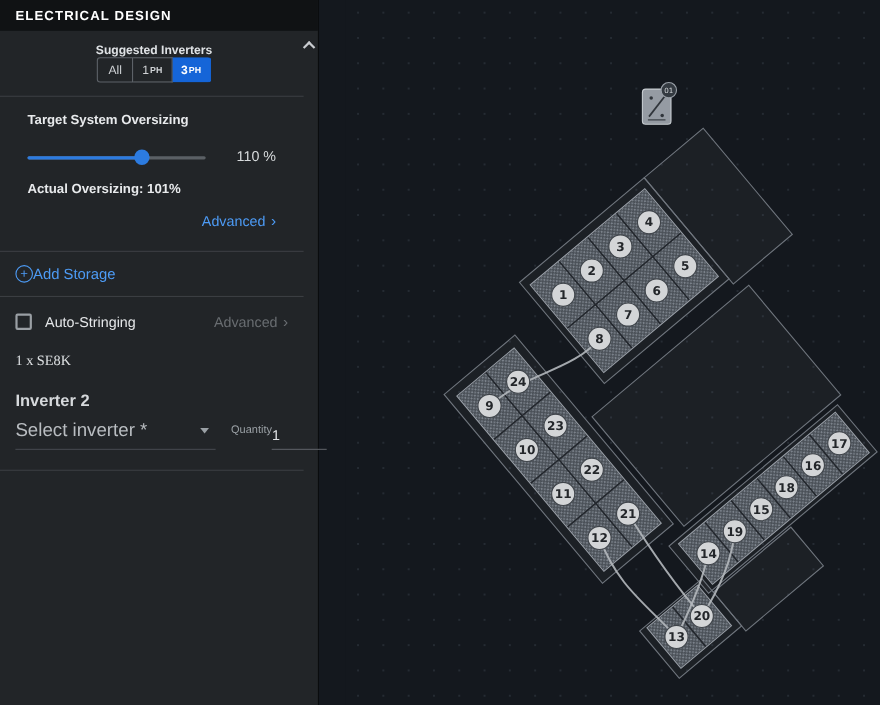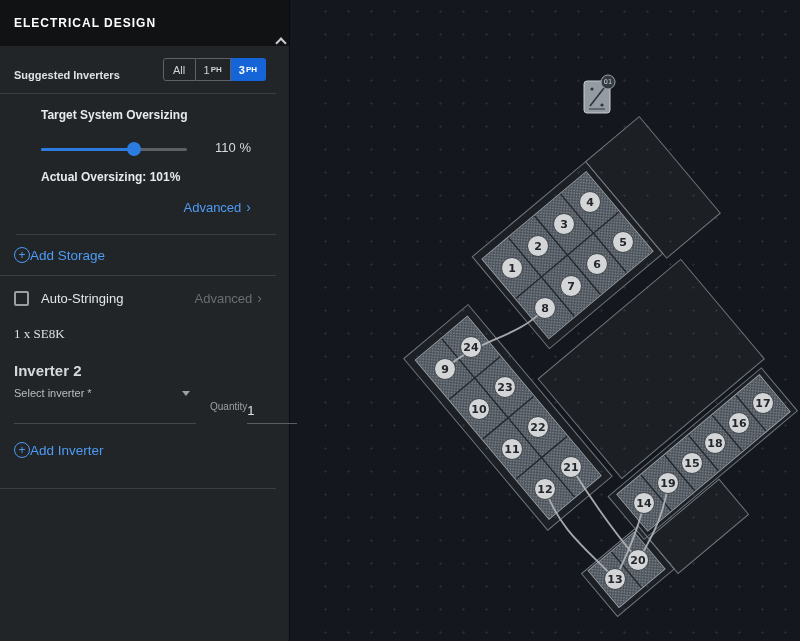--- a/index.html
+++ b/index.html
@@ -1,37 +1,37 @@
 <!DOCTYPE html>
 <html><head>
 <meta charset="utf-8">
 <style>
   * { box-sizing: border-box; margin: 0; padding: 0; }
   html,body { width:800px; height:641px; background:#14181e; font-family:"Liberation Sans",sans-serif; overflow:hidden; }
   .app { width:800px; height:641px; display:flex; position:relative; }
 
   
   .sidebar { width:290px; height:641px; background:#222528; position:relative; flex:none; border-right:1px solid #0a0c0e; }
-  .sidebar-header { height:46px; background:#101214; color:#ffffff; font-size:12px; font-weight:bold; letter-spacing:1px; display:flex; align-items:center; padding:0 14px; }
+  .sidebar-header { height:28px; background:#101214; color:#ffffff; font-size:12px; font-weight:bold; letter-spacing:1px; display:flex; align-items:center; padding:0 14px; }
   .sidebar-content { width:276px; }
   .scroll-up { position:absolute; top:39px; right:4px; width:8px; height:8px; border-top:2px solid #c9ccd0; border-left:2px solid #c9ccd0; transform:rotate(45deg); cursor:pointer; }
 
   .sec { border-bottom:1px solid #3b3e42; }
 
-  .row-suggested { display:flex; align-items:flex-end; justify-content:space-between; padding:12px 10px 12px 14px; }
+  .row-suggested { display:flex; align-items:center; justify-content:space-between; padding:12px 10px 12px 14px;flex-direction:column; }
   .row-suggested .lbl { font-size:11px; font-weight:bold; color:#dfe2e5; }
   .segmented { display:flex; }
   .seg { height:23px; min-width:33px; padding:0 8px; display:flex; align-items:center; justify-content:center; font-size:11px; color:#d0d3d6; border:1px solid #5d6268; background:transparent; cursor:pointer; }
   .seg + .seg { border-left:none; }
   .seg:first-child { border-radius:3px 0 0 3px; }
   .seg:last-child { border-radius:0 3px 3px 0; }
   .seg.active { background:#1565d8; border-color:#1565d8; color:#fff; font-weight:bold; }
   .seg .ph { font-size:8px; margin-left:1px; font-weight:bold; }
 
-  .sec-oversizing { padding:14px 25px 6px 25px;margin-left:16px; }
+  .sec-oversizing { padding:14px 25px 6px 25px; }
   .ts-label { font-size:12px; font-weight:bold; color:#e8eaec; margin-bottom:16px; }
   .slider-row { position:relative; height:22px; margin-bottom:8px; }
   .slider-track { position:absolute; left:0; right:64px; top:10px; height:3px; background:#5b6065; border-radius:3px; cursor:pointer; }
   .slider-fill { height:100%; background:#2c7be0; border-radius:3px; }
   .slider-handle { position:absolute; top:-6px; left:64%; margin-left:-7px; width:14px; height:14px; background:#2c7be0; border-radius:50%; cursor:pointer; }
   .slider-value { position:absolute; right:0; top:2px; font-size:13px; color:#d8dbdd; }
   .actual { font-size:12px; font-weight:bold; color:#e8eaec; margin:10px 0 6px; }
   .advanced-row { text-align:right; padding:8px 0 12px; }
   .link { color:#4d9bf5; font-size:13px; cursor:pointer; text-decoration:none; }
   .chev::after { content:"\203A"; margin-left:5px; font-size:14px; }
@@ -42,21 +42,21 @@
   .plus-icon::before { content:"+"; }
 
   .sec-stringing { padding:0 14px 14px 14px; }
   .autostring-row { display:flex; align-items:center; padding:14px 0 12px; }
   .checkbox { width:15px; height:15px; border:2px solid #9a9fa4; border-radius:2px; background:transparent; cursor:pointer; flex:none; }
   .autostring-row .as-label { font-size:13px; color:#e4e6e8; margin-left:12px; }
   .spacer { flex:1; }
   .summary { font-size:13px; color:#dde0e2; padding:8px 0 10px;font-family:Liberation Serif, serif; }
   .inv2 { font-size:15px; font-weight:bold; color:#d6d9dc; padding:10px 0 6px; }
   .select-row { display:flex; align-items:flex-end; padding:2px 0 4px; }
-  .select-field { flex:1; display:flex; align-items:center; justify-content:space-between; font-size:11px; color:#b9bdc1; border-bottom:1px solid #44484d; padding-bottom:24px; cursor:pointer; }
+  .select-field { flex:1; display:flex; align-items:center; justify-content:space-between; font-size:17px; color:#b9bdc1; border-bottom:1px solid #44484d; padding-bottom:7px; cursor:pointer; }
   .caret-down { width:0; height:0; border-left:4px solid transparent; border-right:4px solid transparent; border-top:5px solid #9aa0a5; margin-right:6px; }
   .qty-block { width:52px; margin-left:14px; display:flex; flex-direction:row; }
   .qty-label { font-size:10px; color:#9aa0a5; margin-bottom:4px; }
   .qty-input { width:50px; background:transparent; border:none; border-bottom:1px solid #5a5e63; color:#dfe2e4; font-size:13px; padding:2px 0 5px; font-family:"Liberation Sans",sans-serif; }
   .add-inverter { padding:14px 0 16px; border-bottom:none; }
 
   
   .canvas { flex:1; position:relative; background-color:#14181e;
             background-image: radial-gradient(#252b33 1px, transparent 1.3px);
             background-size:23px 23px; cursor:grab;margin-left:24px; }
@@ -123,24 +123,20 @@
         <div class="inv2">Inverter 2</div>
         <div class="select-row">
           <div class="select-field">
             <span>Select inverter *</span>
             <span class="caret-down"></span>
           </div>
           <div class="qty-block">
             <span class="qty-label">Quantity</span>
             <input class="qty-input" value="1" style="">
           </div>
-        </div>
-        <div class="add-row add-inverter" style="padding-left:0;">
-          <span class="plus-icon"></span>
-          <span>Add Inverter</span>
         </div>
       </div>
 
     </div>
   </aside>
 
   <main class="canvas">
     <svg id="canvas-svg" width="510" height="641" viewBox="0 0 510 641" xmlns="http://www.w3.org/2000/svg">
         <defs>
           <pattern id="ph" width="4" height="4" patternUnits="userSpaceOnUse">

